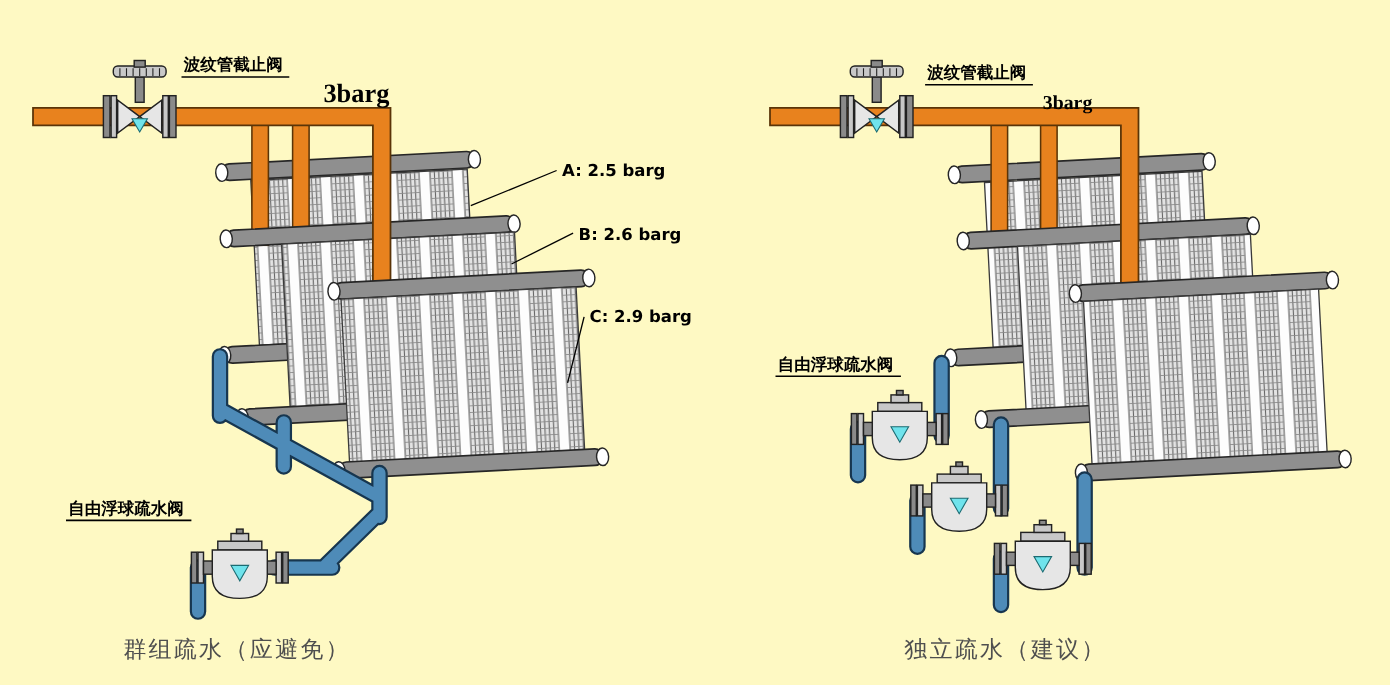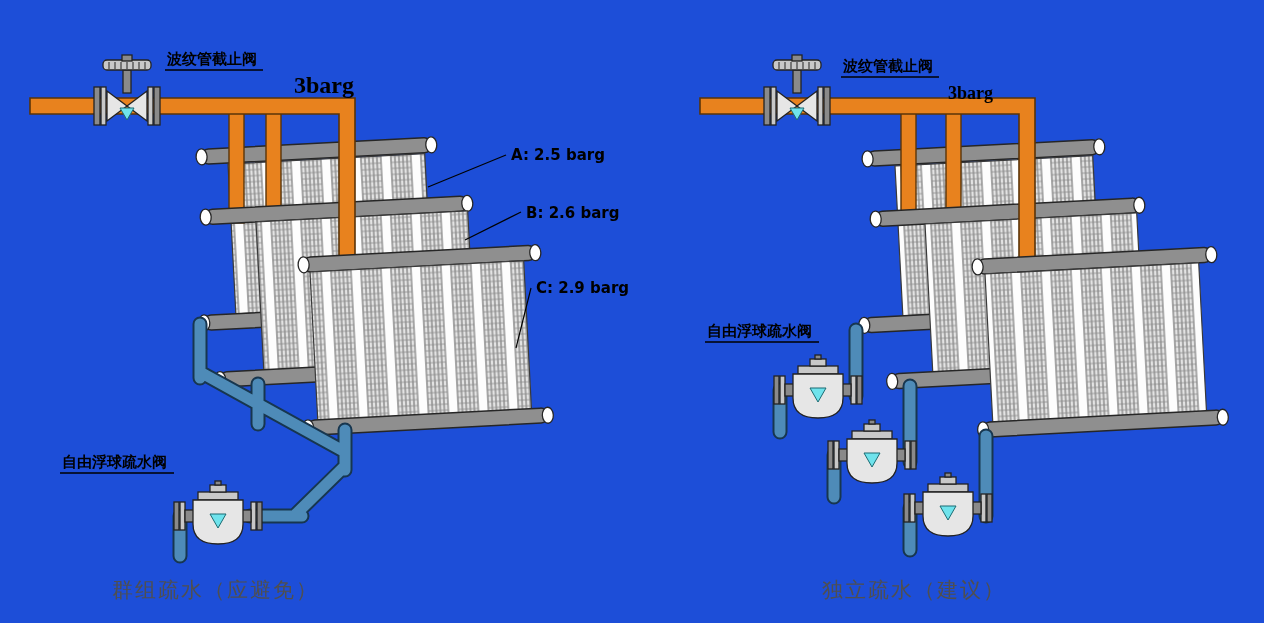--- a/index.html
+++ b/index.html
@@ -1,16 +1,16 @@
 <!DOCTYPE html>
 <html style="--steam-pipe-orange: #E8821E; --condensate-blue: #4E8BB8; --tube-grey: #8F8F8F; --valve-cyan: #6FE3EC;"><head>
 <meta charset="utf-8">
 <style>
   html,body{margin:0;padding:0;background:#ffffff;}
-  .stage{position:relative;width:1264px;height:623px;background:#1d4ed8;overflow:hidden;
+  .stage{position:relative;width:1264px;height:623px;background:#fef9c3;overflow:hidden;
          font-family:"DejaVu Sans",sans-serif;}
   svg{position:absolute;left:0;top:0;}
   :root{
     --steam-pipe-orange:#E8821E;
     --condensate-blue:#4E8BB8;
     --tube-grey:#8F8F8F;
     --valve-cyan:#6FE3EC;
   }
   .steam-fill{fill:var(--steam-pipe-orange);stroke:#5a3408;stroke-width:1.6;}
   .steam-rect{fill:var(--steam-pipe-orange);stroke:#5a3408;stroke-width:1.4;}

